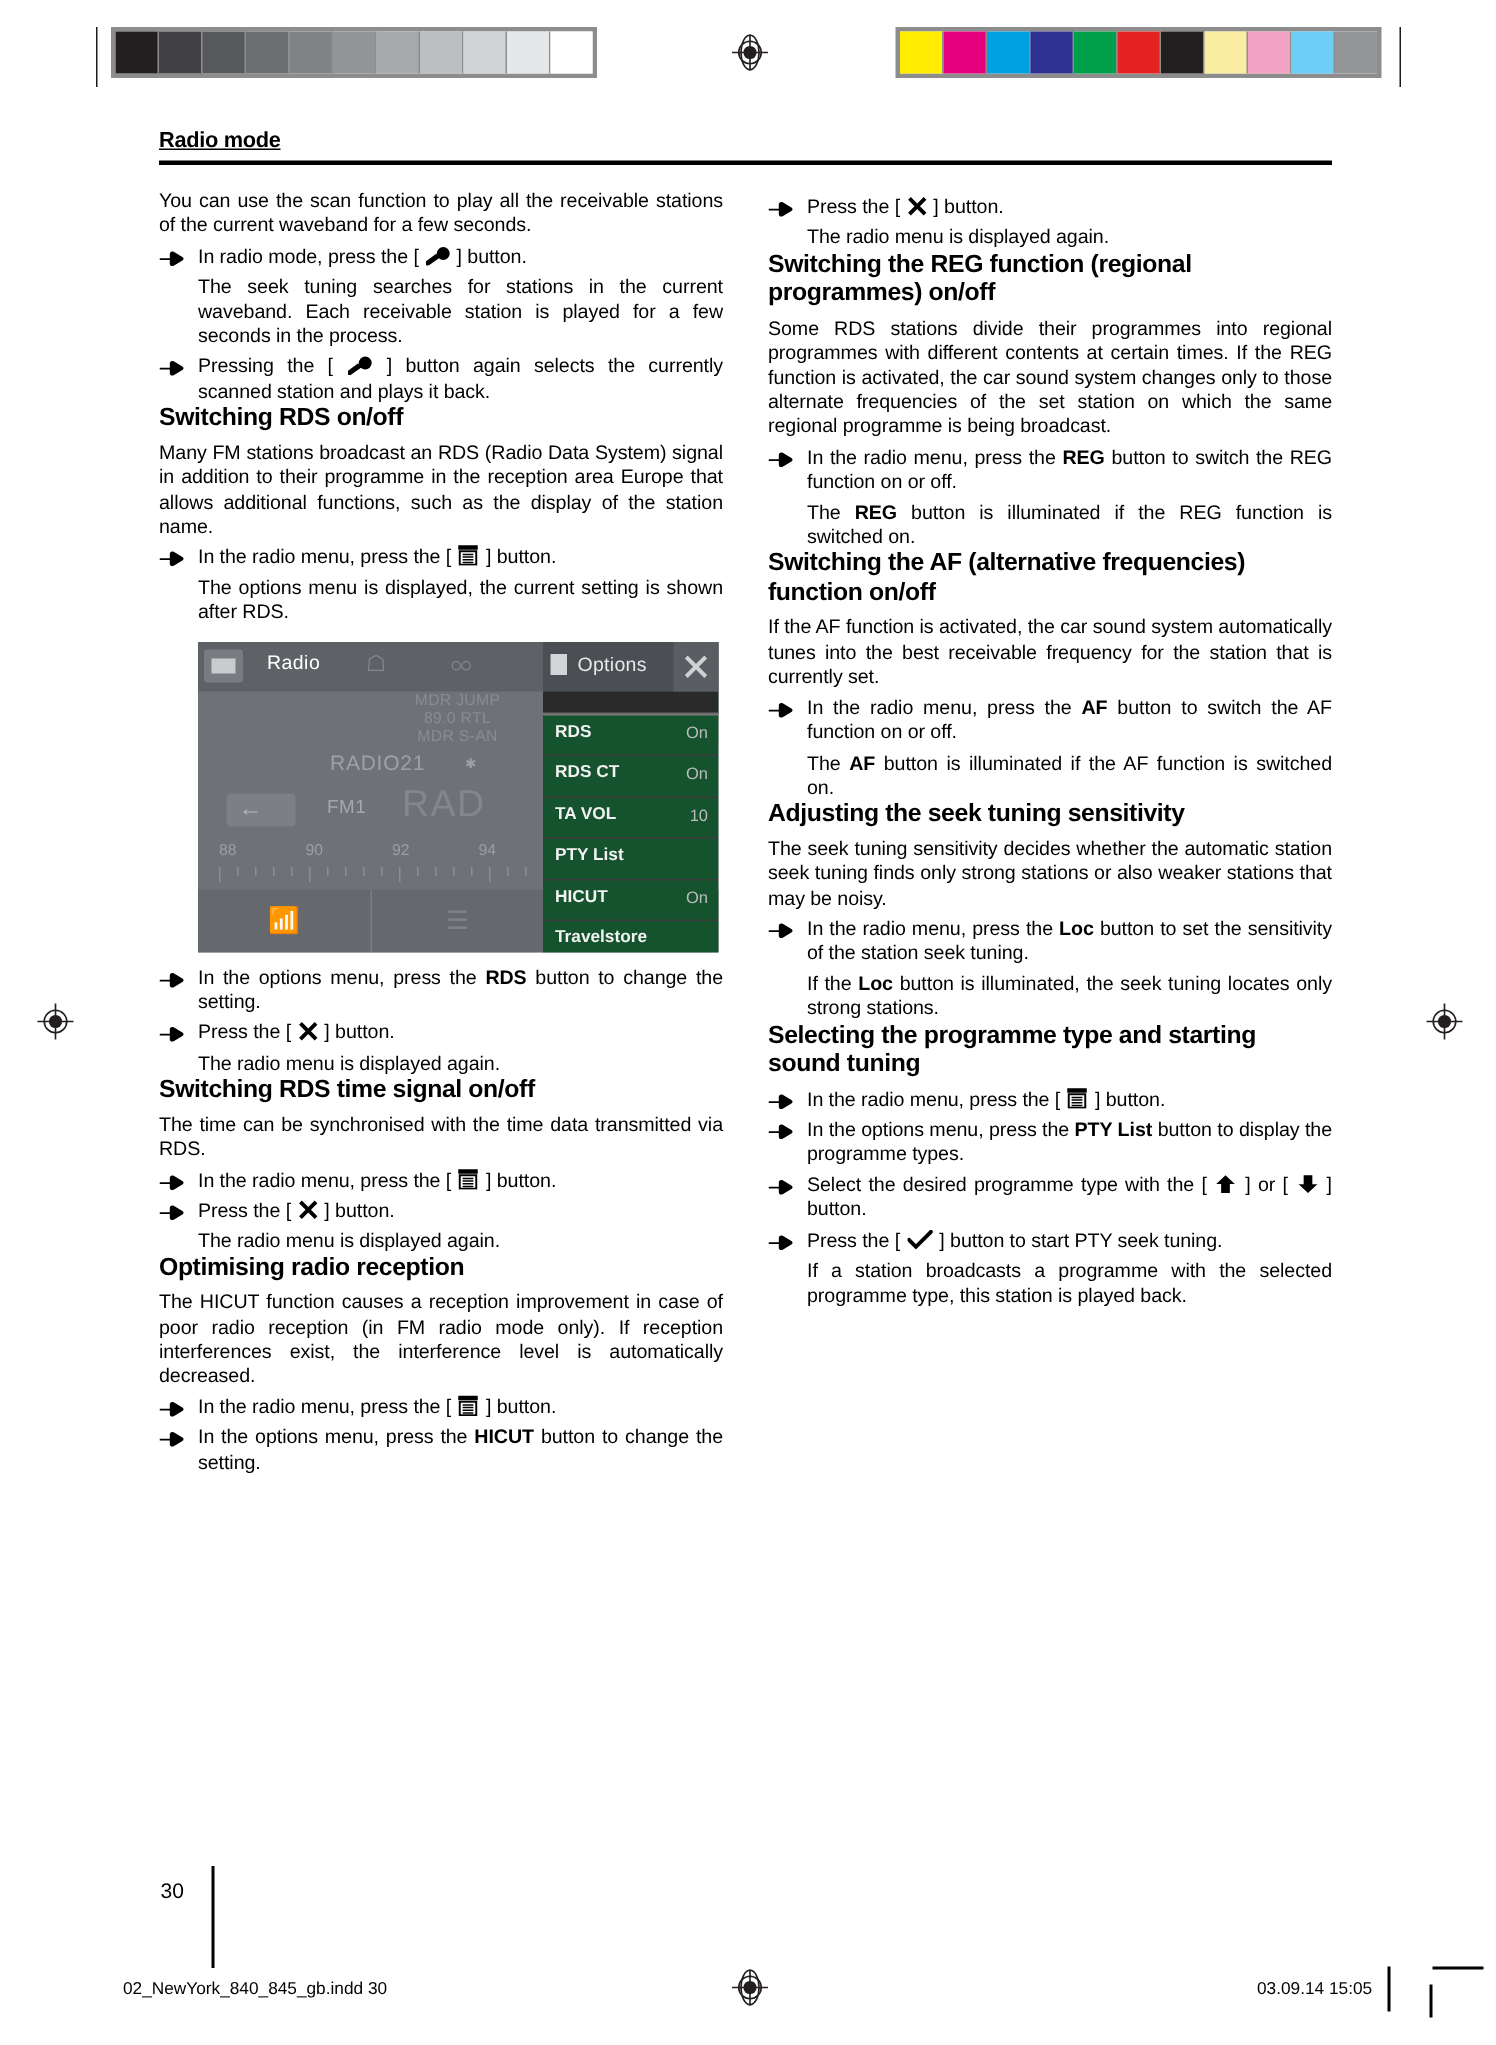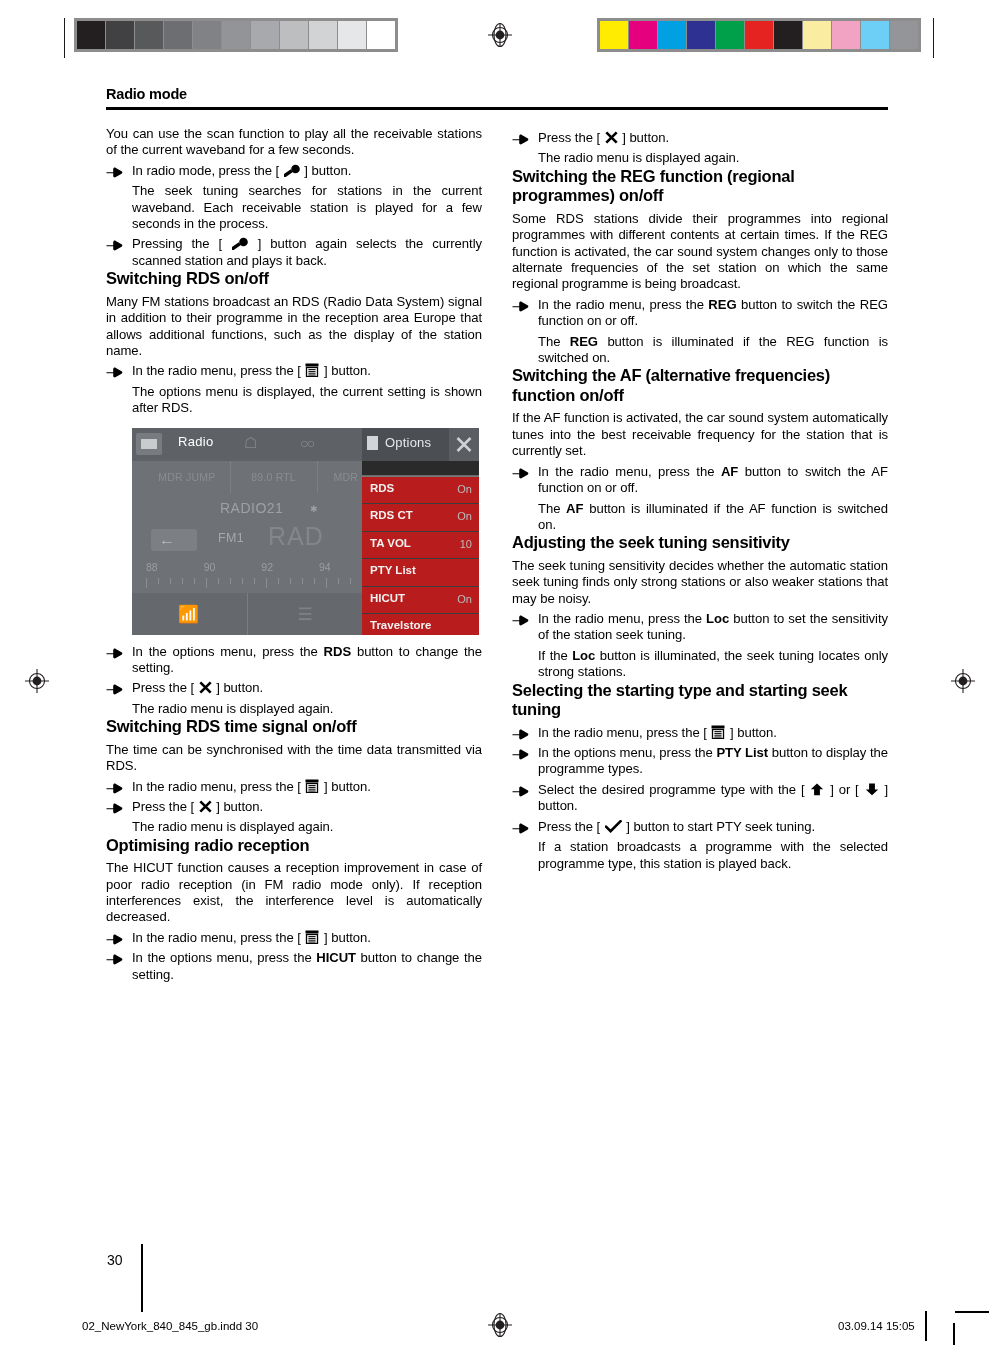--- a/index.html
+++ b/index.html
@@ -67,20 +67,21 @@
     position: absolute;
     left: 106px;
     top: 86px;
     width: 782px;
   }
   .page-header .title {
     font-size: 14.5px;
     font-weight: bold;
     letter-spacing: -0.2px;
     line-height: 17px;
+    text-decoration: underline;
   }
   .page-header .rule {
     margin-top: 4px;
     height: 2.6px;
     background: #000;
   }
 
   
   .col {
     position: absolute;
@@ -180,23 +181,24 @@
   .shot-home {
     position: absolute; left: 112px; top: 7px;
     color: #85898d; font-size: 15px; line-height: 15px;
   }
   .shot-cd {
     position: absolute; left: 168px; top: 8px;
     color: #8d9195; font-size: 14px; line-height: 14px;
     letter-spacing: -2px;
   }
   .presets {
-    position: absolute; left: 12px; top: 33px;
+    position: absolute; left: 0; top: 33px;
     width: 100%; height: 32px;
     display: flex;
+    flex-direction: column;
   }
   .preset {
     flex: 1 1 0;
     border-right: 1px solid #7c8084;
     color: #898d91;
     font-size: 10.5px;
     display: flex;
     align-items: center;
     justify-content: center;
     letter-spacing: 0.2px;
@@ -271,21 +273,21 @@
     position: absolute;
     left: 50%; top: 50%;
     transform: translate(-50%,-50%);
     color: #7e8286;
     font-size: 17px;
   }
   .options-panel {
     position: absolute;
     right: 0; top: 0;
     width: 117px; height: 100%;
-    background: #b91c1c;
+    background: #14532d;
     margin-left: 40px;
   }
   .opt-head {
     position: relative;
     height: 33px;
     background: #4b4f53;
   }
   .opt-head .oicon {
     position: absolute; left: 5px; top: 8px;
     width: 11px; height: 14px;
@@ -707,21 +709,21 @@
   <div class="step">
     <div class="hand">
       <svg width="17" height="11" viewBox="0 0 17 11">
           <path d="M0.5 5.2 L7.2 5.2 L7.2 2.2 C7.2 0.8 8.6 0.2 9.8 0.9 L15.6 4.3 C16.6 4.9 16.6 6.1 15.6 6.7 L9.8 10.1 C8.6 10.8 7.2 10.2 7.2 8.8 L7.2 6.3 L0.5 6.3 Z" fill="#000"></path>
         </svg>
     </div>
     <div class="txt"><span>In the radio menu, press the </span><b>Loc</b><span> button to set the sensitivity of the station seek tuning.</span></div>
   </div>
   <div class="sub"><span>If the </span><b>Loc</b><span> button is illuminated, the seek tuning locates only strong stations.</span></div>
 
-  <h2 class="sec sec-spaced">Selecting the starting type and starting seek tuning</h2>
+  <h2 class="sec sec-spaced">Selecting the programme type and starting sound tuning</h2>
 
   <div class="step">
     <div class="hand">
       <svg width="17" height="11" viewBox="0 0 17 11">
           <path d="M0.5 5.2 L7.2 5.2 L7.2 2.2 C7.2 0.8 8.6 0.2 9.8 0.9 L15.6 4.3 C16.6 4.9 16.6 6.1 15.6 6.7 L9.8 10.1 C8.6 10.8 7.2 10.2 7.2 8.8 L7.2 6.3 L0.5 6.3 Z" fill="#000"></path>
         </svg>
     </div>
     <div class="txt"><span>In the radio menu, press the [ </span><span class="gi"><svg width="14" height="14" viewBox="0 0 14 14">
             <rect x="0.5" y="0.5" width="13" height="3" fill="#000"></rect>
             <rect x="1.5" y="4.5" width="11" height="9" fill="none" stroke="#000" stroke-width="1.3"></rect>

